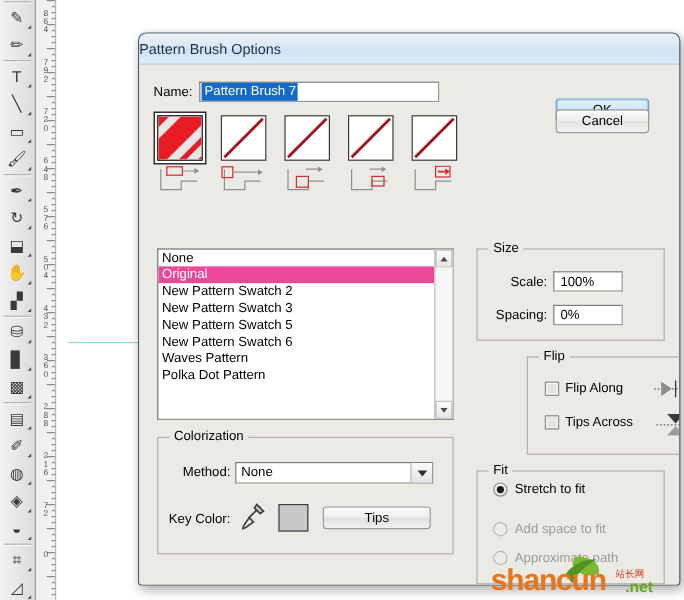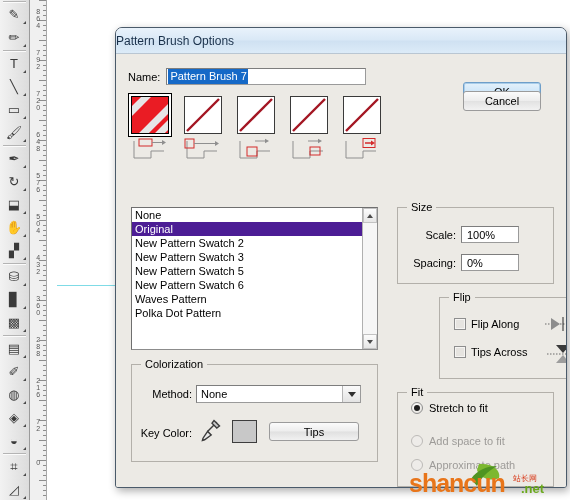--- a/index.html
+++ b/index.html
@@ -125,21 +125,21 @@
     position:absolute;left:15px;top:153px;width:247px;height:143px;
     background:#ffffff;border:1px solid #8c8c8c;
     border-top-color:#6f6f6f;border-left-color:#6f6f6f;
     box-sizing:border-box;display:flex;
   }
   #list-items{flex:1;padding:0;overflow:hidden;}
   .list-item{
     height:14px;line-height:14px;font-size:11px;padding-left:3px;color:#000;
     white-space:nowrap;
   }
-  .list-item.selected{background:#4c1d95;color:#ffffff;}
+  .list-item.selected{background:#ec4899;color:#ffffff;}
   #list-scrollbar{
     width:15px;background:#f1f1f1;border-left:1px solid #b0b0b0;
     display:flex;flex-direction:column;justify-content:space-between;
     box-sizing:border-box;
   }
   .sb-arrow{
     height:15px;display:flex;align-items:center;justify-content:center;
     background:linear-gradient(to bottom,#fcfcfc,#e6e6e6);
     border:1px solid #c2c2c2;box-sizing:border-box;
   }

